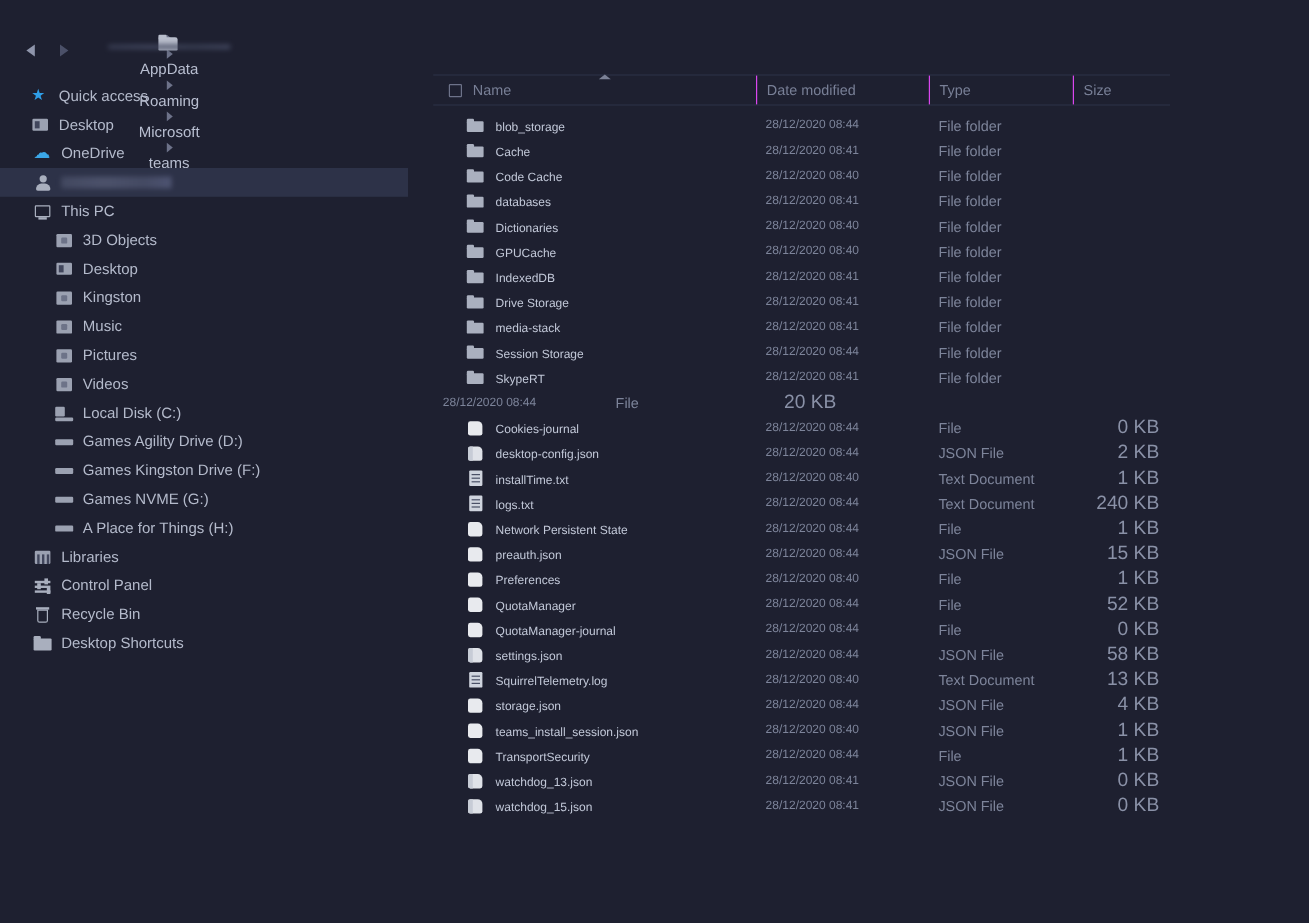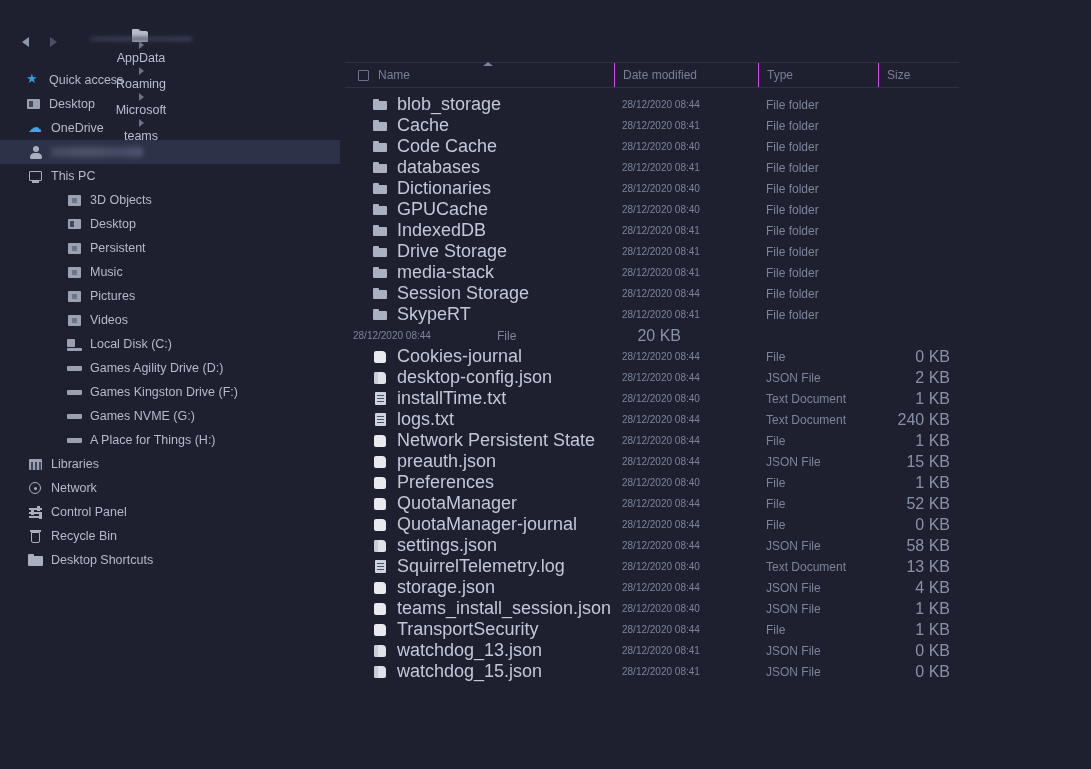--- a/index.html
+++ b/index.html
@@ -115,21 +115,21 @@
     background: linear-gradient(90deg,#454b63 0%,#50566f 40%,#474d66 75%,#525877 100%);
     border-radius: 1px;
     filter: blur(2.4px);
     margin-left: 7px;
     opacity: .9;
   }
 
   
   .lvl0 { padding-left: 26px; }
   .lvl1 { padding-left: 28px; }
-  .lvl2 { padding-left: 67px; }
+  .lvl2 { padding-left: 46px; }
 
   
   .ic-star { color:#2f9fe8; font-size:13px; line-height:1; }
   .ic-cloud { color:#3ba7e8; font-size:14px; line-height:1; }
 
   .ic-folder { }
   .ic-folder:before{
     content:""; position:absolute; left:0; top:4px;
     width:15px; height:10px; background:#a9afbe; border-radius:1px;
   }
@@ -227,21 +227,21 @@
     border-radius:0 0 2px 2px;
   }
   .ic-trash:after{
     content:""; position:absolute; left:2px; top:2px;
     width:11px; height:1.5px; background:#a9afbe;
   }
 
   
   .filepane {
     position: absolute;
-    left: 345px; top: 62px;
+    left: 361px; top: 62px;
     width: 614px;
   }
   .fp-header {
     position: relative;
     height: 24px;
     border-top: 1px solid #2b3045;
     border-bottom: 1px solid #2b3045;
     display: flex;
     align-items: center;
   }
@@ -283,24 +283,24 @@
   .fp-rows { padding-top: 6px; }
   .frow {
     height: 21px;
     display: flex;
     align-items: center;
     white-space: nowrap;
   }
   .fc-name {
     width: 269px;
     display: flex;
-    align-items: center;
+    align-items: flex-end;
     padding-left: 28px;
     box-sizing: border-box;
-    font-size: 18px;
+    font-size: 10px;
     color: #c2c8d8;
   }
   .fc-date { width: 144px; padding-left: 8px; box-sizing: border-box; color:#7d849a; font-size:10px; }
   .fc-type { width: 120px; padding-left: 8px; box-sizing: border-box; color:#7d849a; font-size:12px; }
   .fc-size { width: 72px; text-align: right; color:#8a91a7; font-size:16px; }
 
   .fico { width: 15px; height: 15px; position: relative; margin-right: 9px; flex: 0 0 auto; }
 
   .fico.folder:before{
     content:""; position:absolute; left:0; top:4px;
@@ -390,21 +390,21 @@
     <div class="side-item lvl2">
       <span class="side-ico ic-box"></span>
       <span class="side-label">3D Objects</span>
     </div>
     <div class="side-item lvl2">
       <span class="side-ico ic-deskfolder"></span>
       <span class="side-label">Desktop</span>
     </div>
     <div class="side-item lvl2">
       <span class="side-ico ic-box"></span>
-      <span class="side-label">Persistent</span>
+      <span class="side-label">Kingston</span>
     </div>
     <div class="side-item lvl2">
       <span class="side-ico ic-box"></span>
       <span class="side-label">Music</span>
     </div>
     <div class="side-item lvl2">
       <span class="side-ico ic-box"></span>
       <span class="side-label">Pictures</span>
     </div>
     <div class="side-item lvl2">
@@ -427,24 +427,20 @@
       <span class="side-ico ic-drive"></span>
       <span class="side-label">Games NVME (G:)</span>
     </div>
     <div class="side-item lvl2">
       <span class="side-ico ic-drive"></span>
       <span class="side-label">A Place for Things (H:)</span>
     </div>
     <div class="side-item lvl1">
       <span class="side-ico ic-lib"></span>
       <span class="side-label">Libraries</span>
-    </div>
-    <div class="side-item lvl1">
-      <span class="side-ico ic-network"></span>
-      <span class="side-label">Network</span>
     </div>
     <div class="side-item lvl1">
       <span class="side-ico ic-sliders"></span>
       <span class="side-label">Control Panel</span>
     </div>
     <div class="side-item lvl1">
       <span class="side-ico ic-trash"></span>
       <span class="side-label">Recycle Bin</span>
     </div>
     <div class="side-item lvl1">

